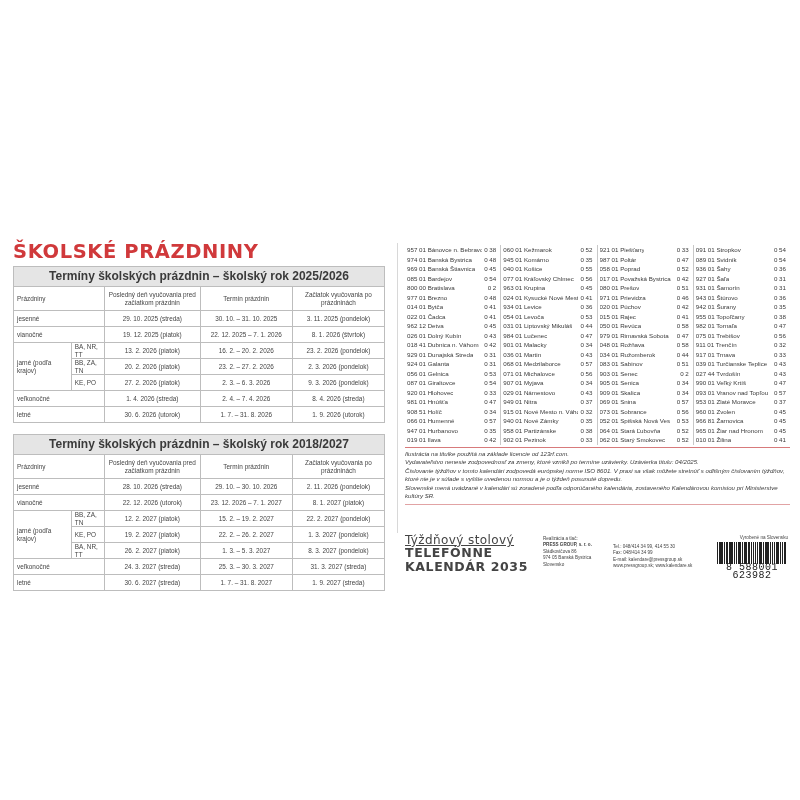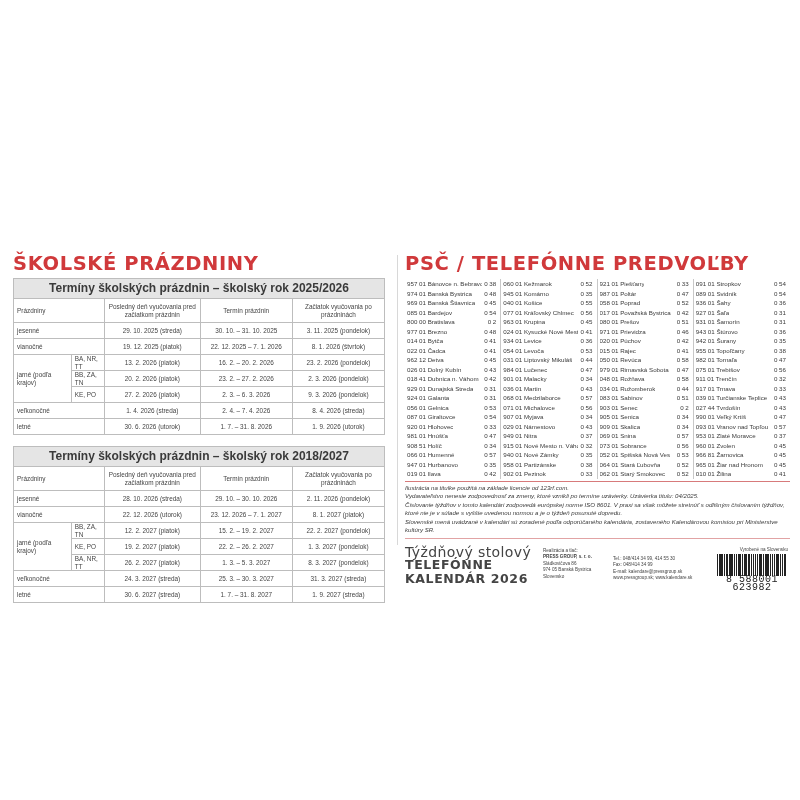--- a/index.html
+++ b/index.html
@@ -1,19 +1,19 @@
 <!DOCTYPE html>
 <html><head>
   <meta charset="utf-8">
   <style>
     * { box-sizing: border-box; margin: 0; padding: 0; }
     html, body { width: 800px; height: 800px; background: #ffffff; overflow: hidden; }
     body { font-family: "Liberation Sans", "DejaVu Sans", sans-serif; color: #333; position: relative; }
 
-    .page { position: absolute; left: 0; top: 12px; width: 800px; height: 633px; }
+    .page { position: absolute; left: 0; top: 0; width: 800px; height: 633px; }
 
     
     .left { position: absolute; left: 13px; top: 241px; width: 372px; }
     .section-title {
       font-family: "DejaVu Sans", sans-serif; font-weight: bold; color: #d0393b;
       font-size: 19.5px; letter-spacing: 0.6px; line-height: 22px; white-space: nowrap;
     }
     .school-table { margin-top: 3px; width: 372px; border: 1px solid #b8b8b8; border-collapse: collapse; font-size: 6.4px; color: #444; table-layout: fixed; }
     .school-table td { border: 1px solid #bdbdbd; text-align: center; vertical-align: middle; height: 16px; line-height: 7.5px; padding: 0 2px; }
     .school-table td.lbl { text-align: left; padding-left: 3px; }
@@ -31,21 +31,21 @@
     .psc-col:last-child { border-right: none; }
     .psc-row { display: flex; justify-content: space-between; font-size: 6.2px; line-height: 9.5px; color: #3a3a3a; white-space: nowrap; }
     .psc-row .town { overflow: hidden; }
     .psc-row .code { padding-left: 2px; }
     .red-rule { height: 1px; background: #d77a7b; margin-top: 2px; width: 385px; }
     .notes { margin-top: 2px; font-style: italic; font-size: 6.1px; line-height: 8.6px; color: #3a3a3a; }
     .red-rule2 { height: 1px; background: #e1a3a4; margin-top: 3px; width: 385px; }
 
     .footer { position: absolute; left: 405px; top: 534px; width: 385px; height: 50px; }
     .brand { position: absolute; left: 0; top: 0; font-family: "DejaVu Sans", sans-serif; color: #444; }
-    .brand .sub { font-size: 14px; line-height: 12px; letter-spacing: 0.4px; }
+    .brand .sub { font-size: 12px; line-height: 12px; letter-spacing: 0.4px; text-decoration: underline; }
     .brand .big { font-size: 12.5px; font-weight: bold; line-height: 14px; letter-spacing: 0.6px; }
     .realiz { position: absolute; left: 138px; top: 2px; font-size: 4.6px; line-height: 6.4px; color: #444; }
     .realiz .b { font-weight: bold; }
     .contact { position: absolute; left: 208px; top: 10px; font-size: 4.6px; line-height: 6.4px; color: #444; }
     .made { position: absolute; right: 2px; top: 1px; font-size: 4.6px; color: #444; }
     .barcode { position: absolute; right: 3px; top: 8px; width: 70px; height: 30px; }
     .barcode .bars { height: 22px; display: flex; align-items: stretch; }
     .barcode .bars span { display: block; background: #222; height: 100%; }
     .barcode .num { font-family: "Liberation Mono", monospace; font-size: 10px; line-height: 8px; letter-spacing: 0.5px; color: #222; text-align: center; }
   </style>
@@ -184,21 +184,20 @@
         <td>1. 7. – 31. 8. 2027</td>
         <td>1. 9. 2027 (streda)</td>
       </tr>
     </tbody>
       </table>
   </div>
 
   <div class="vdivider"></div>
 
   <div class="right">
-    <div class="section-title">PSČ / TELEFÓNNE PREDVOĽBY</div>
     <div class="psc-grid" id="psc-grid">
         <div class="psc-col">
           <div class="psc-row">
             <span class="town">957 01 Bánovce n. Bebravou</span>
             <span class="code">0 38</span>
           </div>
           <div class="psc-row">
             <span class="town">974 01 Banská Bystrica</span>
             <span class="code">0 48</span>
           </div>
@@ -545,21 +544,21 @@
       <div>Číslovanie týždňov v tomto kalendári zodpovedá európskej norme ISO 8601. V praxi sa však môžete stretnúť s odlišným číslovaním týždňov, ktoré nie je v súlade s vyššie uvedenou normou a je o týždeň posunuté dopredu.</div>
       <div>Slovenské mená uvádzané v kalendári sú zoradené podľa odporúčaného kalendária, zostaveného Kalendárovou komisiou pri Ministerstve kultúry SR.</div>
     </div>
     <div class="red-rule2"></div>
   </div>
 
   <div class="footer">
     <div class="brand">
       <div class="sub">Týždňový stolový</div>
       <div class="big">TELEFÓNNE</div>
-      <div class="big">KALENDÁR 2026</div>
+      <div class="big">KALENDÁR 2035</div>
     </div>
     <div class="realiz">
       <div>Realizácia a tlač:</div>
       <div class="b">PRESS GROUP, s. r. o.</div>
       <div>Sládkovičova 86</div>
       <div>974 05 Banská Bystrica</div>
       <div>Slovensko</div>
     </div>
     <div class="contact">
       <div>Tel.: 048/414 34 99, 414 55 30</div>

